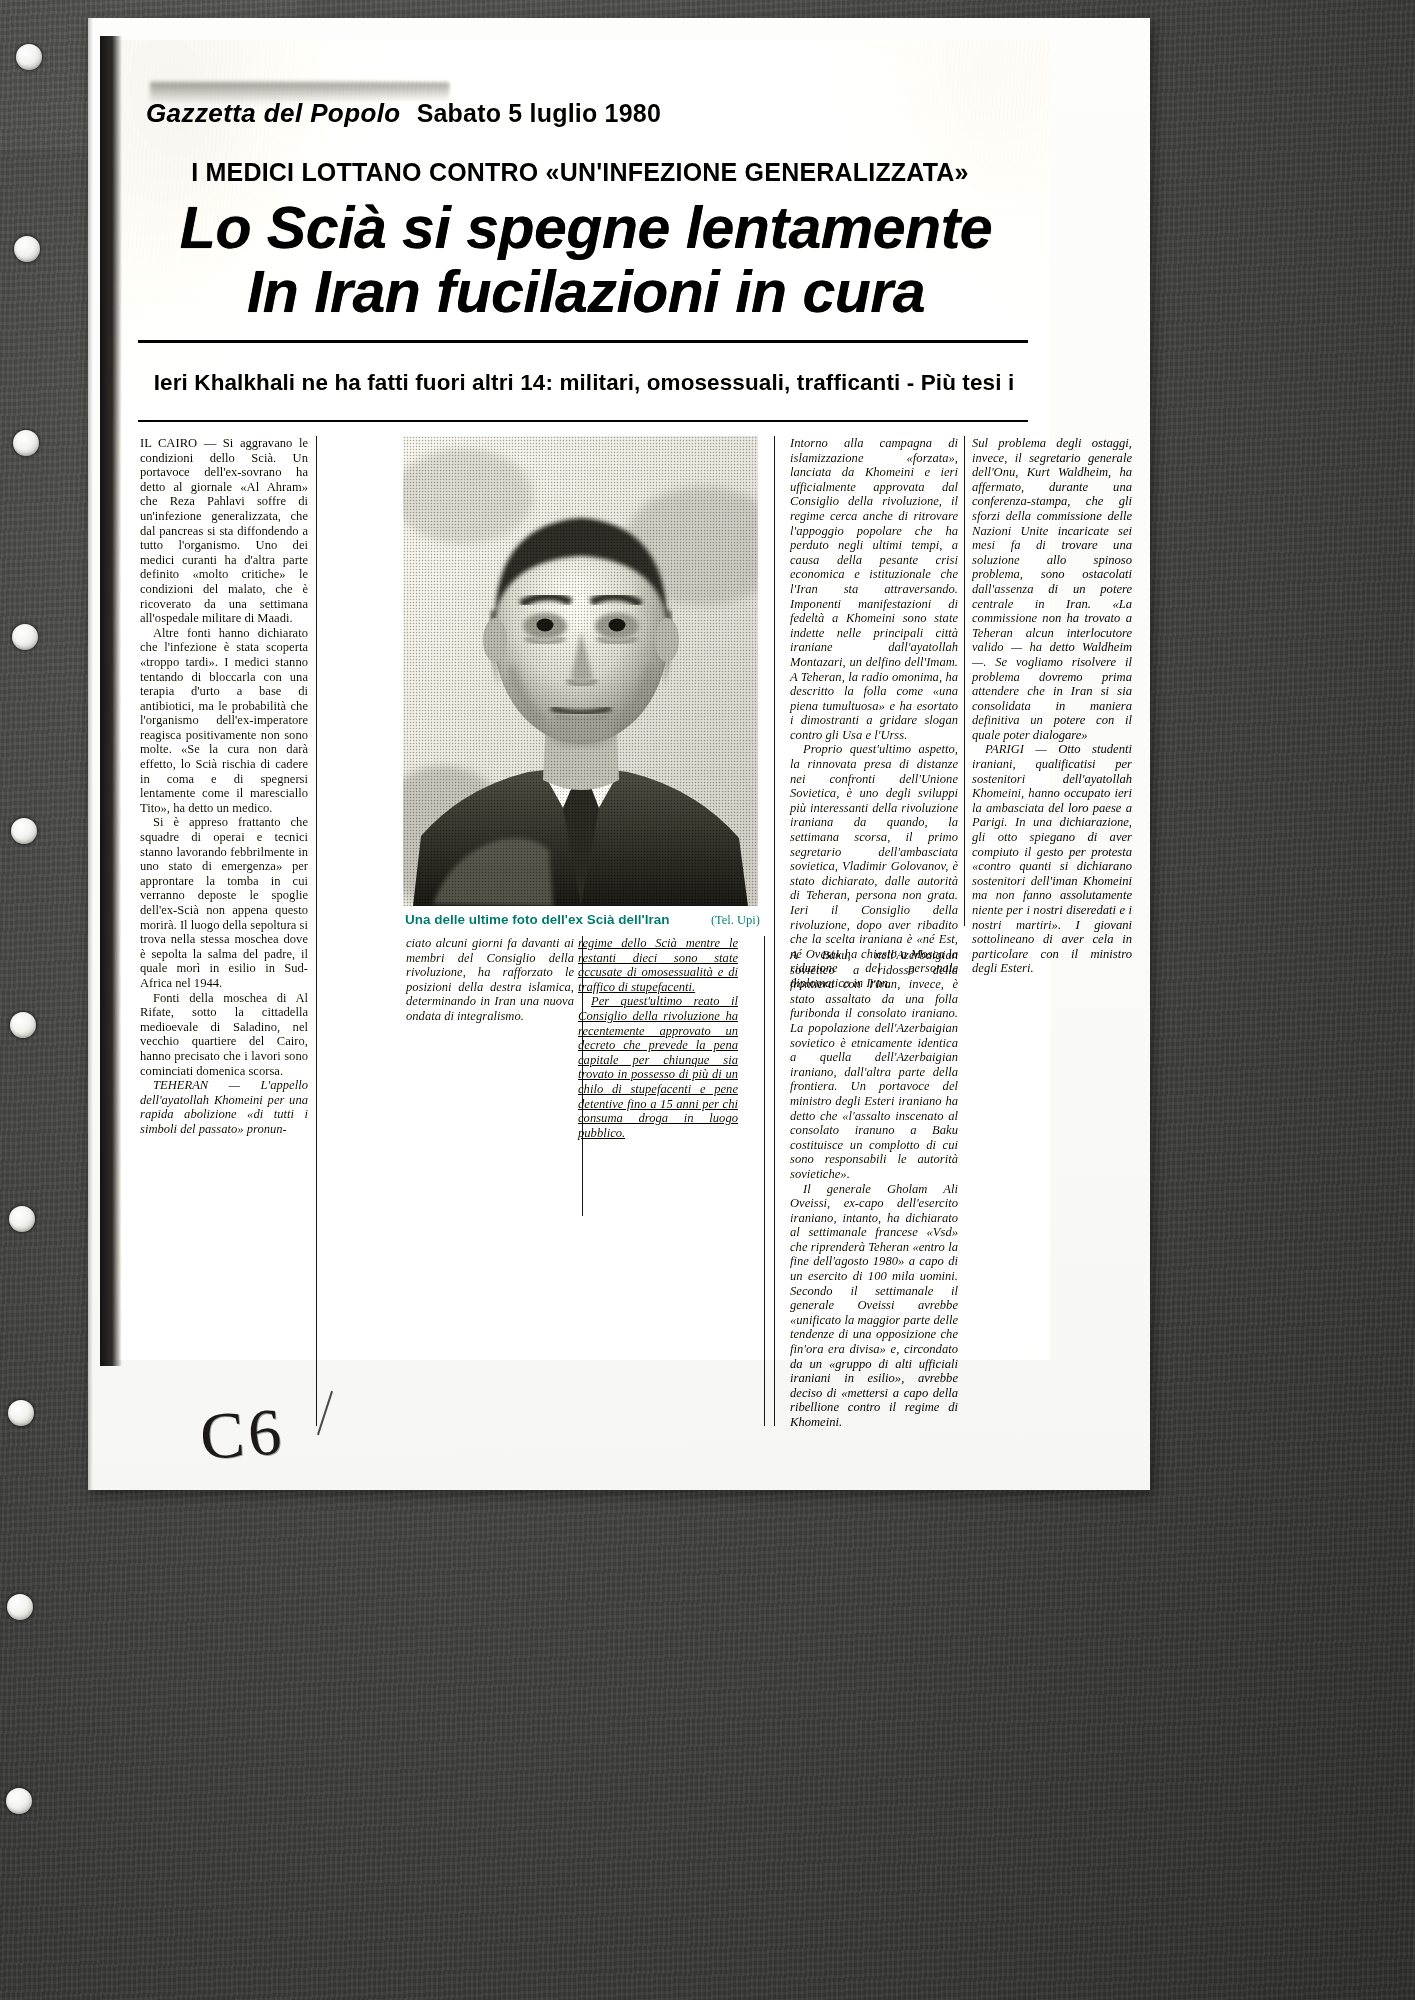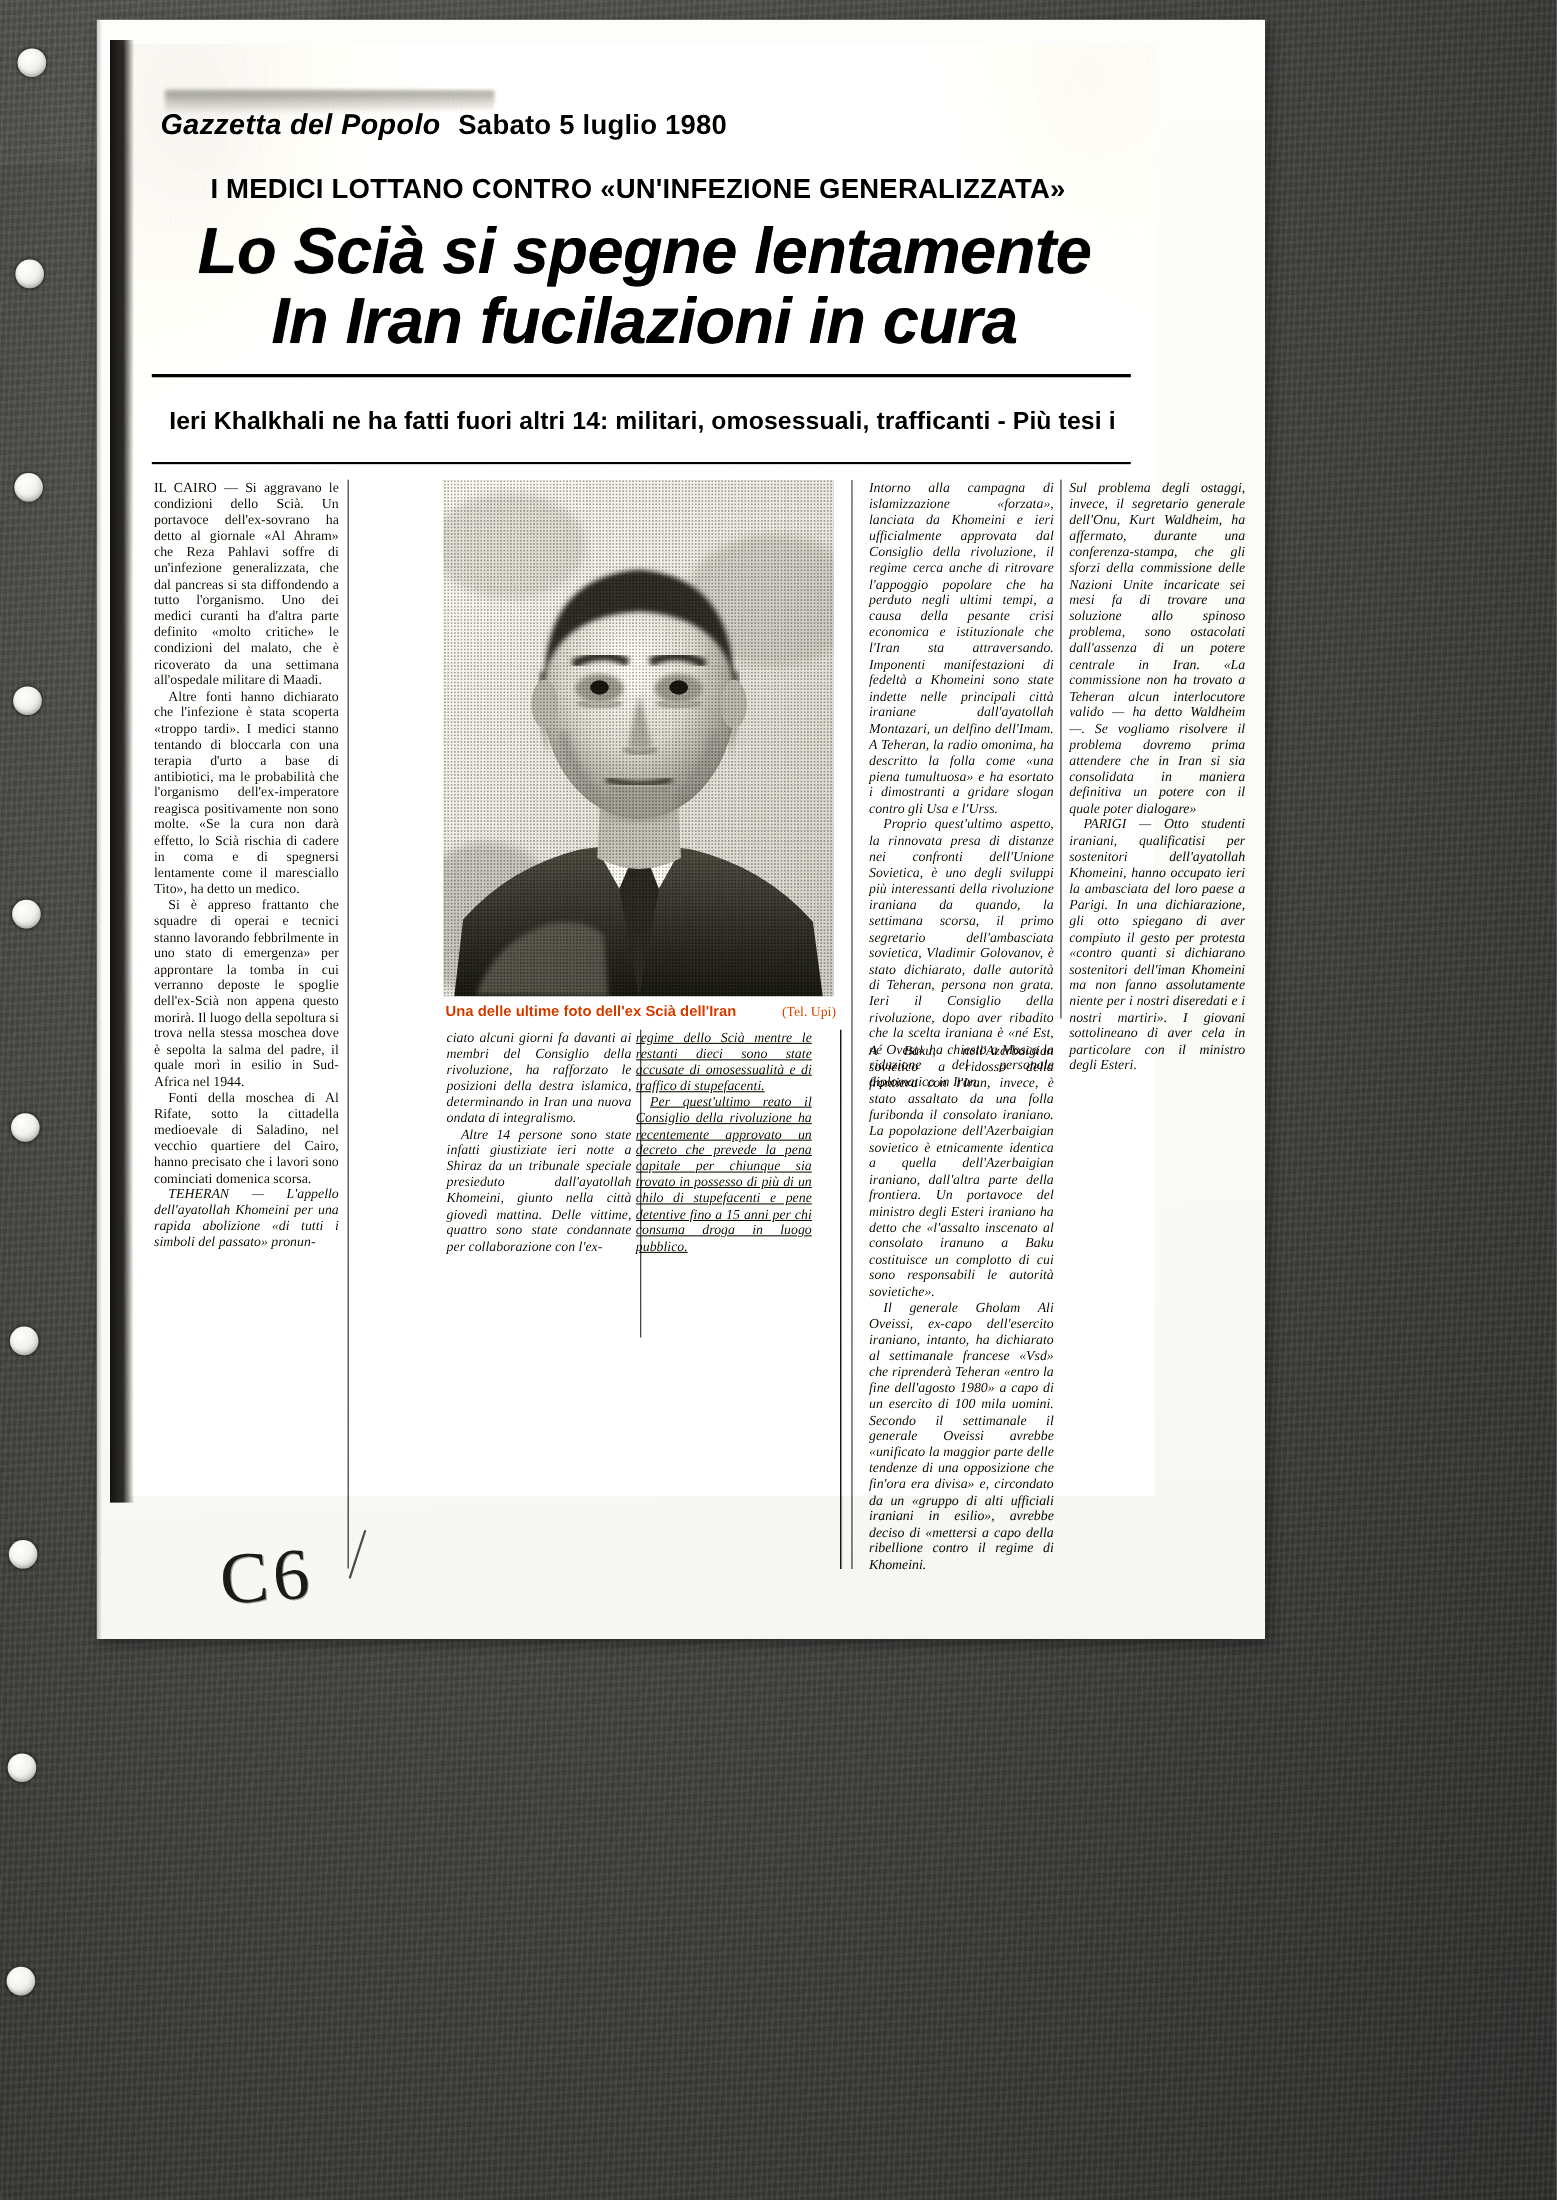--- a/index.html
+++ b/index.html
@@ -106,21 +106,21 @@
   
   #photo{position:absolute;left:293px;top:396px;width:355px;height:470px;
     background:#cfcdc6;overflow:hidden;}
   #photo svg{display:block;width:100%;height:100%;}
   #photo-halftone{position:absolute;inset:0;pointer-events:none;opacity:.55;
     background-image:
       radial-gradient(circle, rgba(0,0,0,.55) 0.6px, rgba(0,0,0,0) 1.1px);
     background-size:3px 3px;}
   .caption{position:absolute;left:295px;top:872px;width:355px;
     font-family:"Liberation Sans", sans-serif;font-weight:700;font-size:13.5px;
-    color:#c2410c;display:flex;justify-content:space-between;align-items:baseline;}
+    color:#0f766e;display:flex;justify-content:space-between;align-items:baseline;}
   .caption .cred{font-weight:400;font-family:"Liberation Serif",serif;font-style:normal;font-size:12.5px;}
 
   
   #hand{position:absolute;left:112px;top:1378px;
     font-family:"Liberation Serif", serif;font-size:66px;color:#1c1a16;
     transform:rotate(-4deg);letter-spacing:4px;
     text-shadow:1px 1px 0 rgba(0,0,0,.35);}
   #hand-stroke{position:absolute;left:236px;top:1372px;width:2px;height:46px;
     background:#201e19;transform:rotate(18deg);opacity:.8;}
 </style>
@@ -262,21 +262,20 @@
       <div id="photo-halftone"></div>
     </div>
 
     <div class="caption">
       <span>Una delle ultime foto dell'ex Scià dell'Iran</span>
       <span class="cred">(Tel. Upi)</span>
     </div>
 
     <div class="col italic" id="c4">
       <p class="noind">ciato alcuni giorni fa davanti ai membri del Consiglio della rivoluzione, ha rafforzato le posizioni della destra islamica, determinando in Iran una nuova ondata di integralismo.</p>
-      <p>Altre 14 persone sono state infatti giustiziate ieri notte a Shiraz da un tribunale speciale presieduto dall'ayatollah Khomeini, giunto nella città giovedì mattina. Delle vittime, quattro sono state condannate per collaborazione con l'ex-</p>
     </div>
 
     <div class="col italic" id="c5">
       <p class="noind">regime dello Scià mentre le restanti dieci sono state accusate di omosessualità e di traffico di stupefacenti.</p>
       <p>Per quest'ultimo reato il Consiglio della rivoluzione ha recentemente approvato un decreto che prevede la pena capitale per chiunque sia trovato in possesso di più di un chilo di stupefacenti e pene detentive fino a 15 anni per chi consuma droga in luogo pubblico.</p>
     </div>
 
     <div class="col italic" id="c2">
       <p class="noind">Intorno alla campagna di islamizzazione «forzata», lanciata da Khomeini e ieri ufficialmente approvata dal Consiglio della rivoluzione, il regime cerca anche di ritrovare l'appoggio popolare che ha perduto negli ultimi tempi, a causa della pesante crisi economica e istituzionale che l'Iran sta attraversando. Imponenti manifestazioni di fedeltà a Khomeini sono state indette nelle principali città iraniane dall'ayatollah Montazari, un delfino dell'Imam. A Teheran, la radio omonima, ha descritto la folla come «una piena tumultuosa» e ha esortato i dimostranti a gridare slogan contro gli Usa e l'Urss.</p>
       <p>Proprio quest'ultimo aspetto, la rinnovata presa di distanze nei confronti dell'Unione Sovietica, è uno degli sviluppi più interessanti della rivoluzione iraniana da quando, la settimana scorsa, il primo segretario dell'ambasciata sovietica, Vladimir Golovanov, è stato dichiarato, dalle autorità di Teheran, persona non grata. Ieri il Consiglio della rivoluzione, dopo aver ribadito che la scelta iraniana è «né Est, né Ovest» ha chiesto a Mosca la riduzione del personale diplomatico in Iran.</p>

